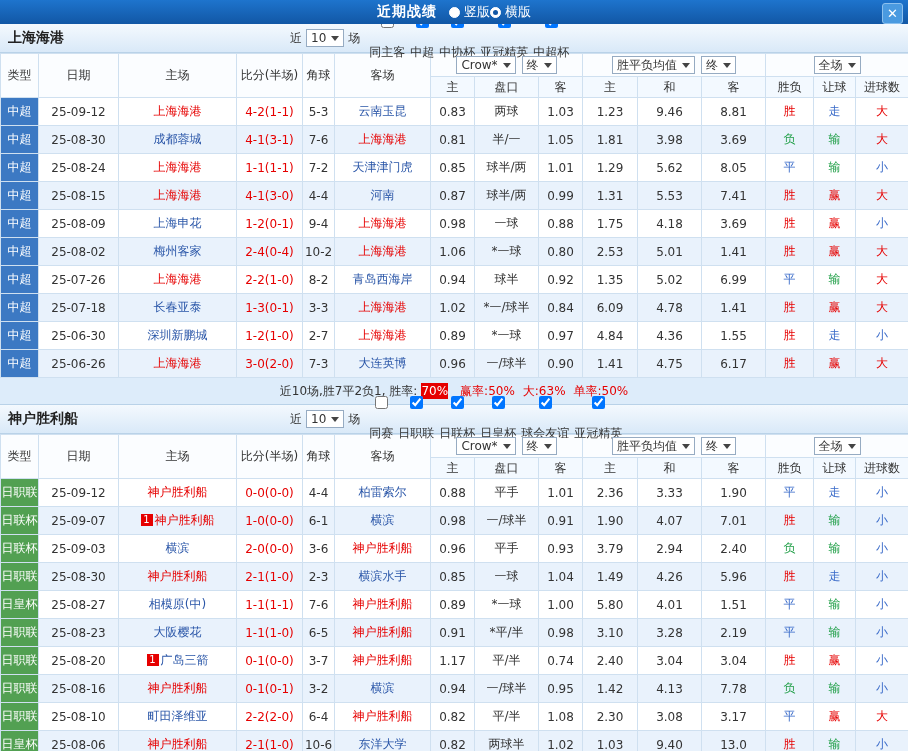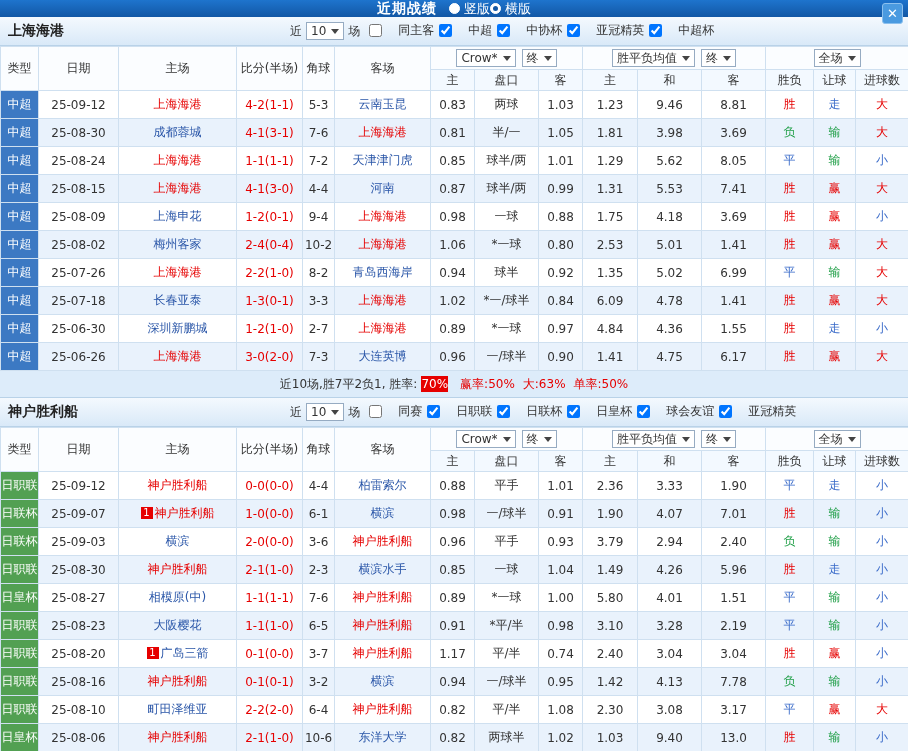--- a/index.html
+++ b/index.html
@@ -1,32 +1,32 @@
 <!DOCTYPE html>
 <html><head>
 <meta charset="utf-8">
 <style>
   *{margin:0;padding:0;box-sizing:border-box;}
   html,body{width:908px;height:751px;overflow:hidden;background:#fff;
     font-family:"DejaVu Sans","Liberation Sans",sans-serif;}
   
-  .titlebar{height:17px;background:linear-gradient(#1e74cd,#1257a5);display:flex;position:relative;color:#fff;}
+  .titlebar{height:24px;background:linear-gradient(#1e74cd,#1257a5);display:flex;position:relative;color:#fff;}
   .titlebar-center{flex:1;display:flex;justify-content:center;align-items:center;gap:12px;font-size:13px;}
   .tb-title{font-weight:bold;font-size:14px;letter-spacing:1px;}
   .radio{display:inline-flex;align-items:center;gap:4px;cursor:pointer;}
   .radio-dot{width:11px;height:11px;border:1px solid #fff;border-radius:50%;background:#fff;position:relative;display:inline-block;}
   .radio-dot.on::after{content:"";position:absolute;left:2px;top:2px;width:5px;height:5px;border-radius:50%;background:#1257a5;}
   .close-btn{position:absolute;right:5px;top:3px;width:21px;height:21px;background:#4a9ae0;border:1px solid #8cc0ee;border-radius:3px;color:#fff;font-weight:bold;display:flex;align-items:center;justify-content:center;font-size:13px;cursor:pointer;}
   
   .team-bar{height:29px;background:linear-gradient(#f4f9fe,#d9e9f8);border-bottom:1px solid #b9d2e8;display:flex;align-items:center;font-size:12px;color:#333;}
   .team-name{font-weight:bold;font-size:14px;color:#222;padding-left:8px;width:290px;}
   .filter-group{display:flex;align-items:center;gap:4px;flex-wrap:nowrap;}
   .sel{display:inline-flex;align-items:center;border:1px solid #96abc2;background:#fff;height:18px;padding:0 4px;gap:5px;font-size:12px;color:#333;cursor:pointer;white-space:nowrap;}
   .sel .arr{width:0;height:0;border-left:4px solid transparent;border-right:4px solid transparent;border-top:5px solid #444;}
-  .chk{display:inline-flex;align-items:center;gap:16px;margin-left:5px;cursor:pointer;}
+  .chk{display:inline-flex;align-items:center;gap:16px;margin-left:5px;cursor:pointer;flex-direction:column;}
   .chk input{width:13px;height:13px;margin:0;}
   
   table{width:908px;border-collapse:collapse;table-layout:fixed;font-size:12px;color:#333;}
   th,td{border:1px solid #cfe0f0;text-align:center;overflow:hidden;white-space:nowrap;}
   thead th{background:#fbfdff;font-weight:normal;color:#333;height:23px;}
   thead tr.labels th{background:#f3f9ff;height:21px;}
   thead th.grp{padding:2px 0;}
   .th-flex{display:flex;align-items:center;justify-content:center;gap:6px;}
   tbody td{height:28px;}
   tbody tr:nth-child(even){background:#e9f2fc;}

